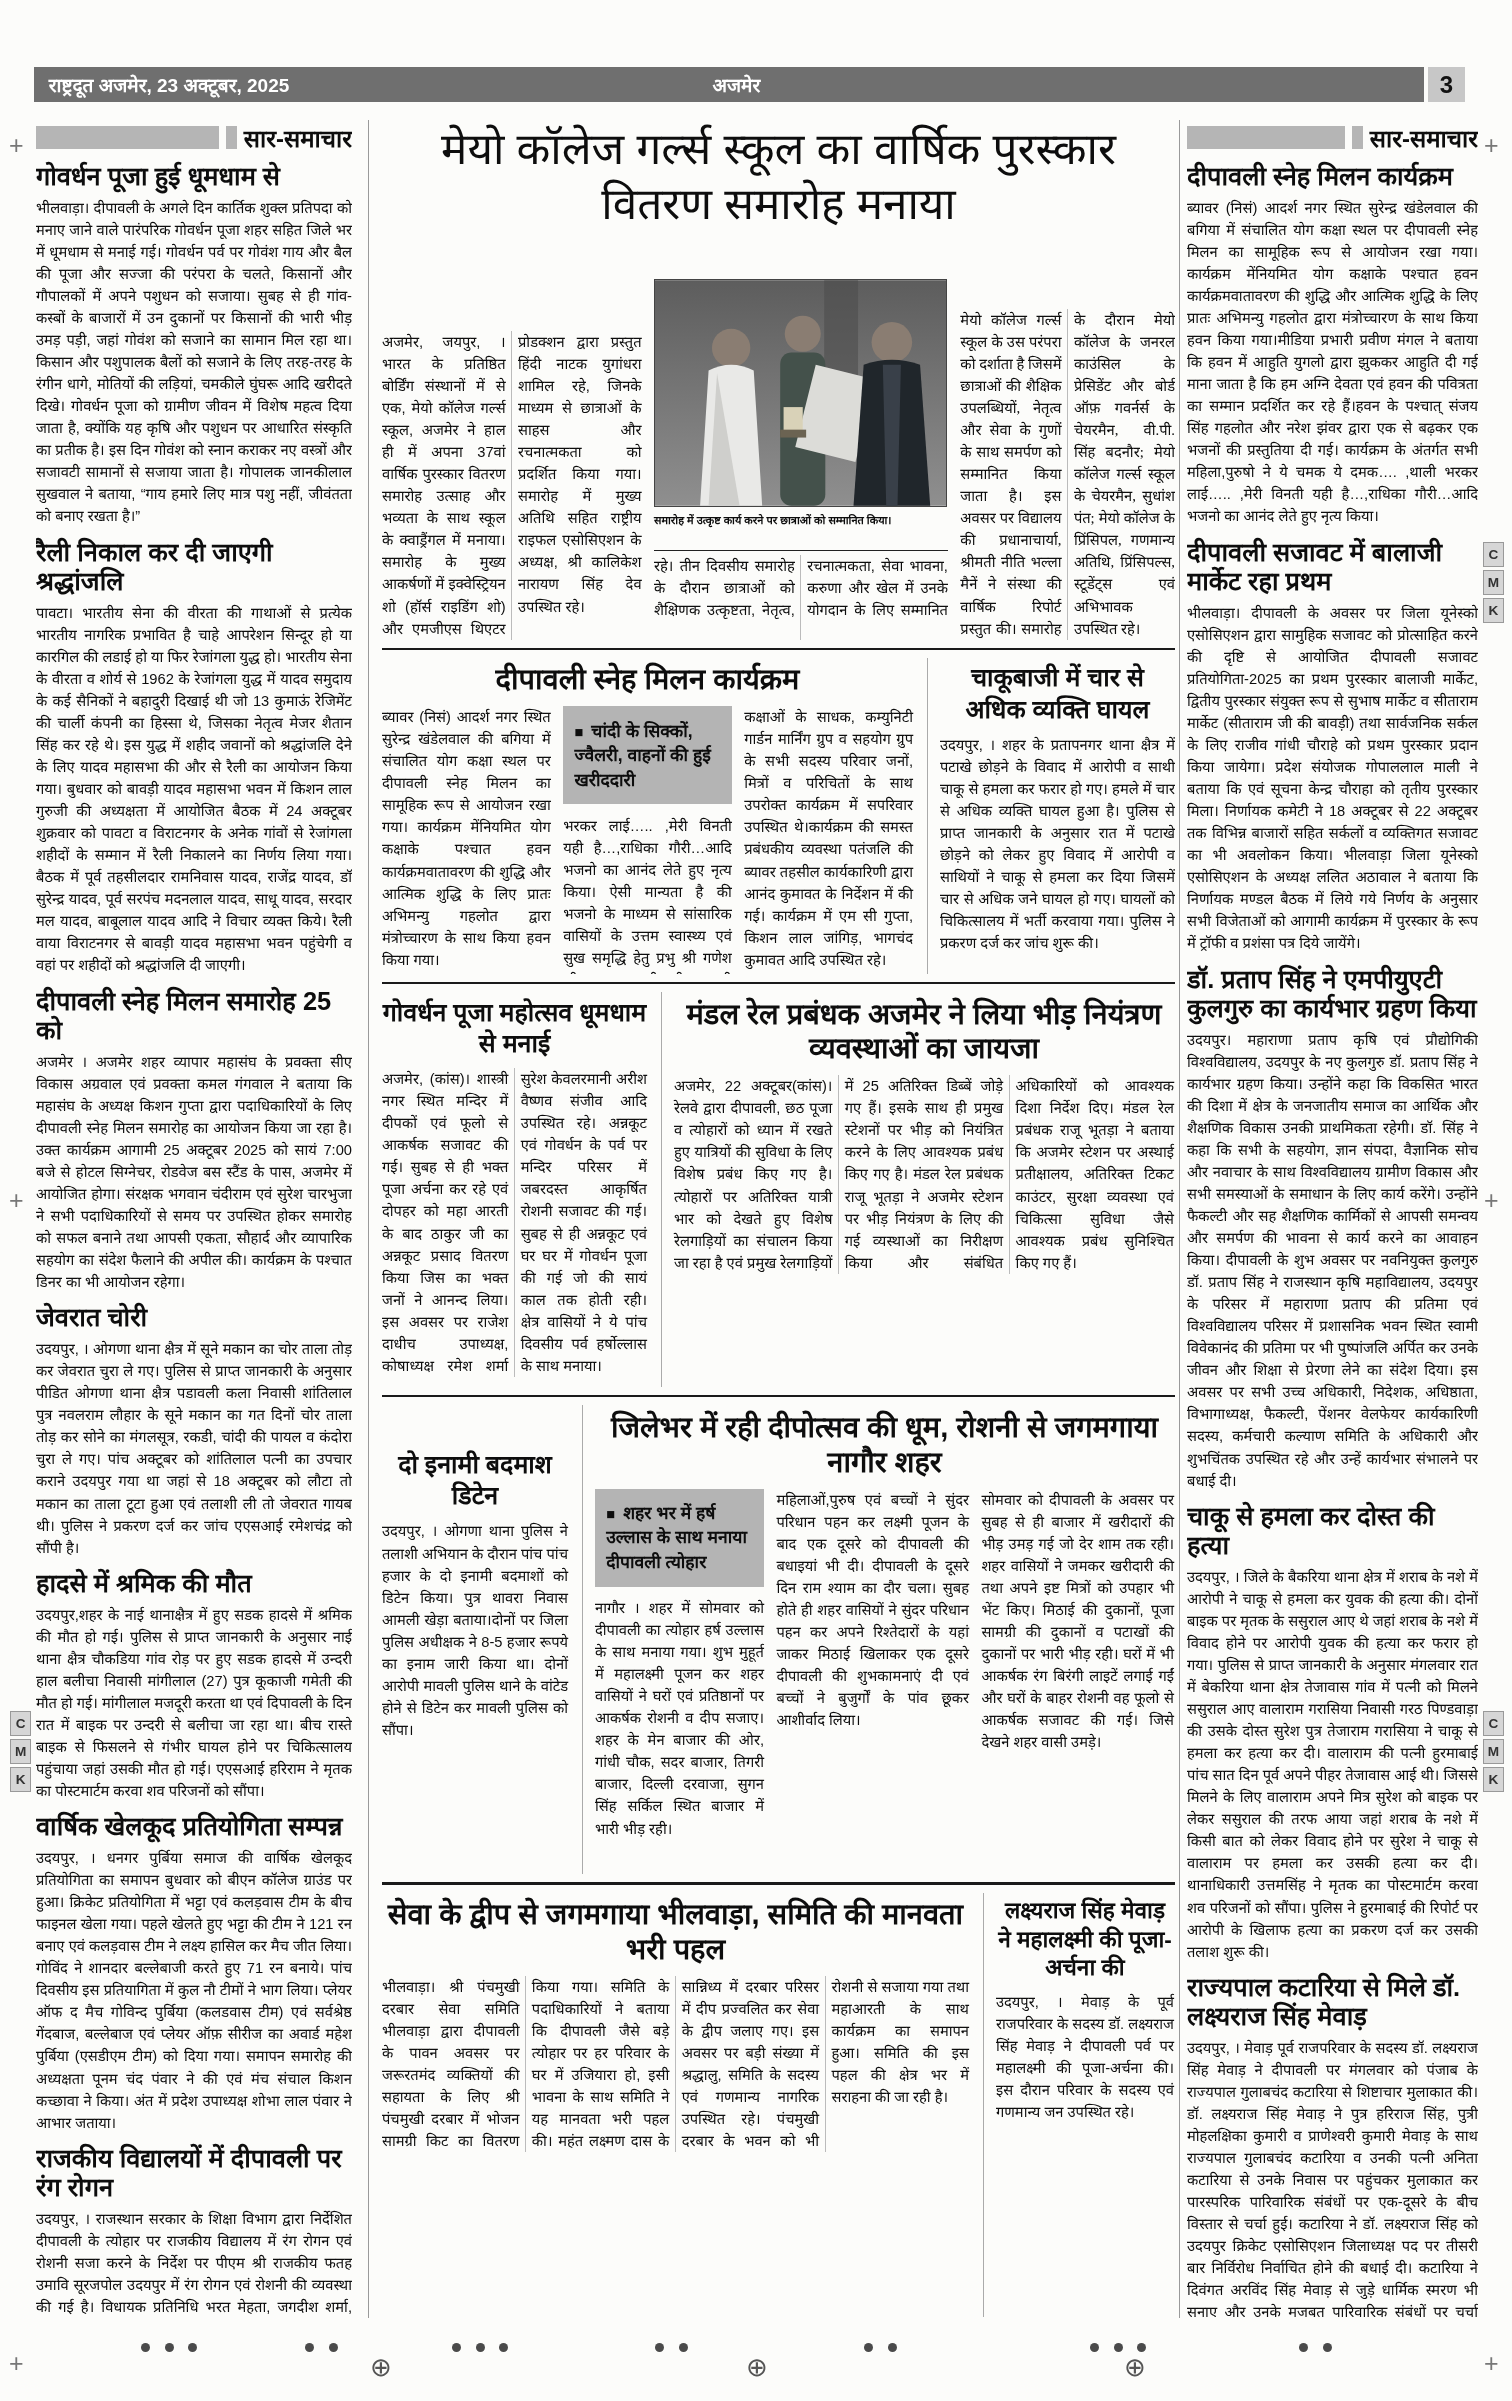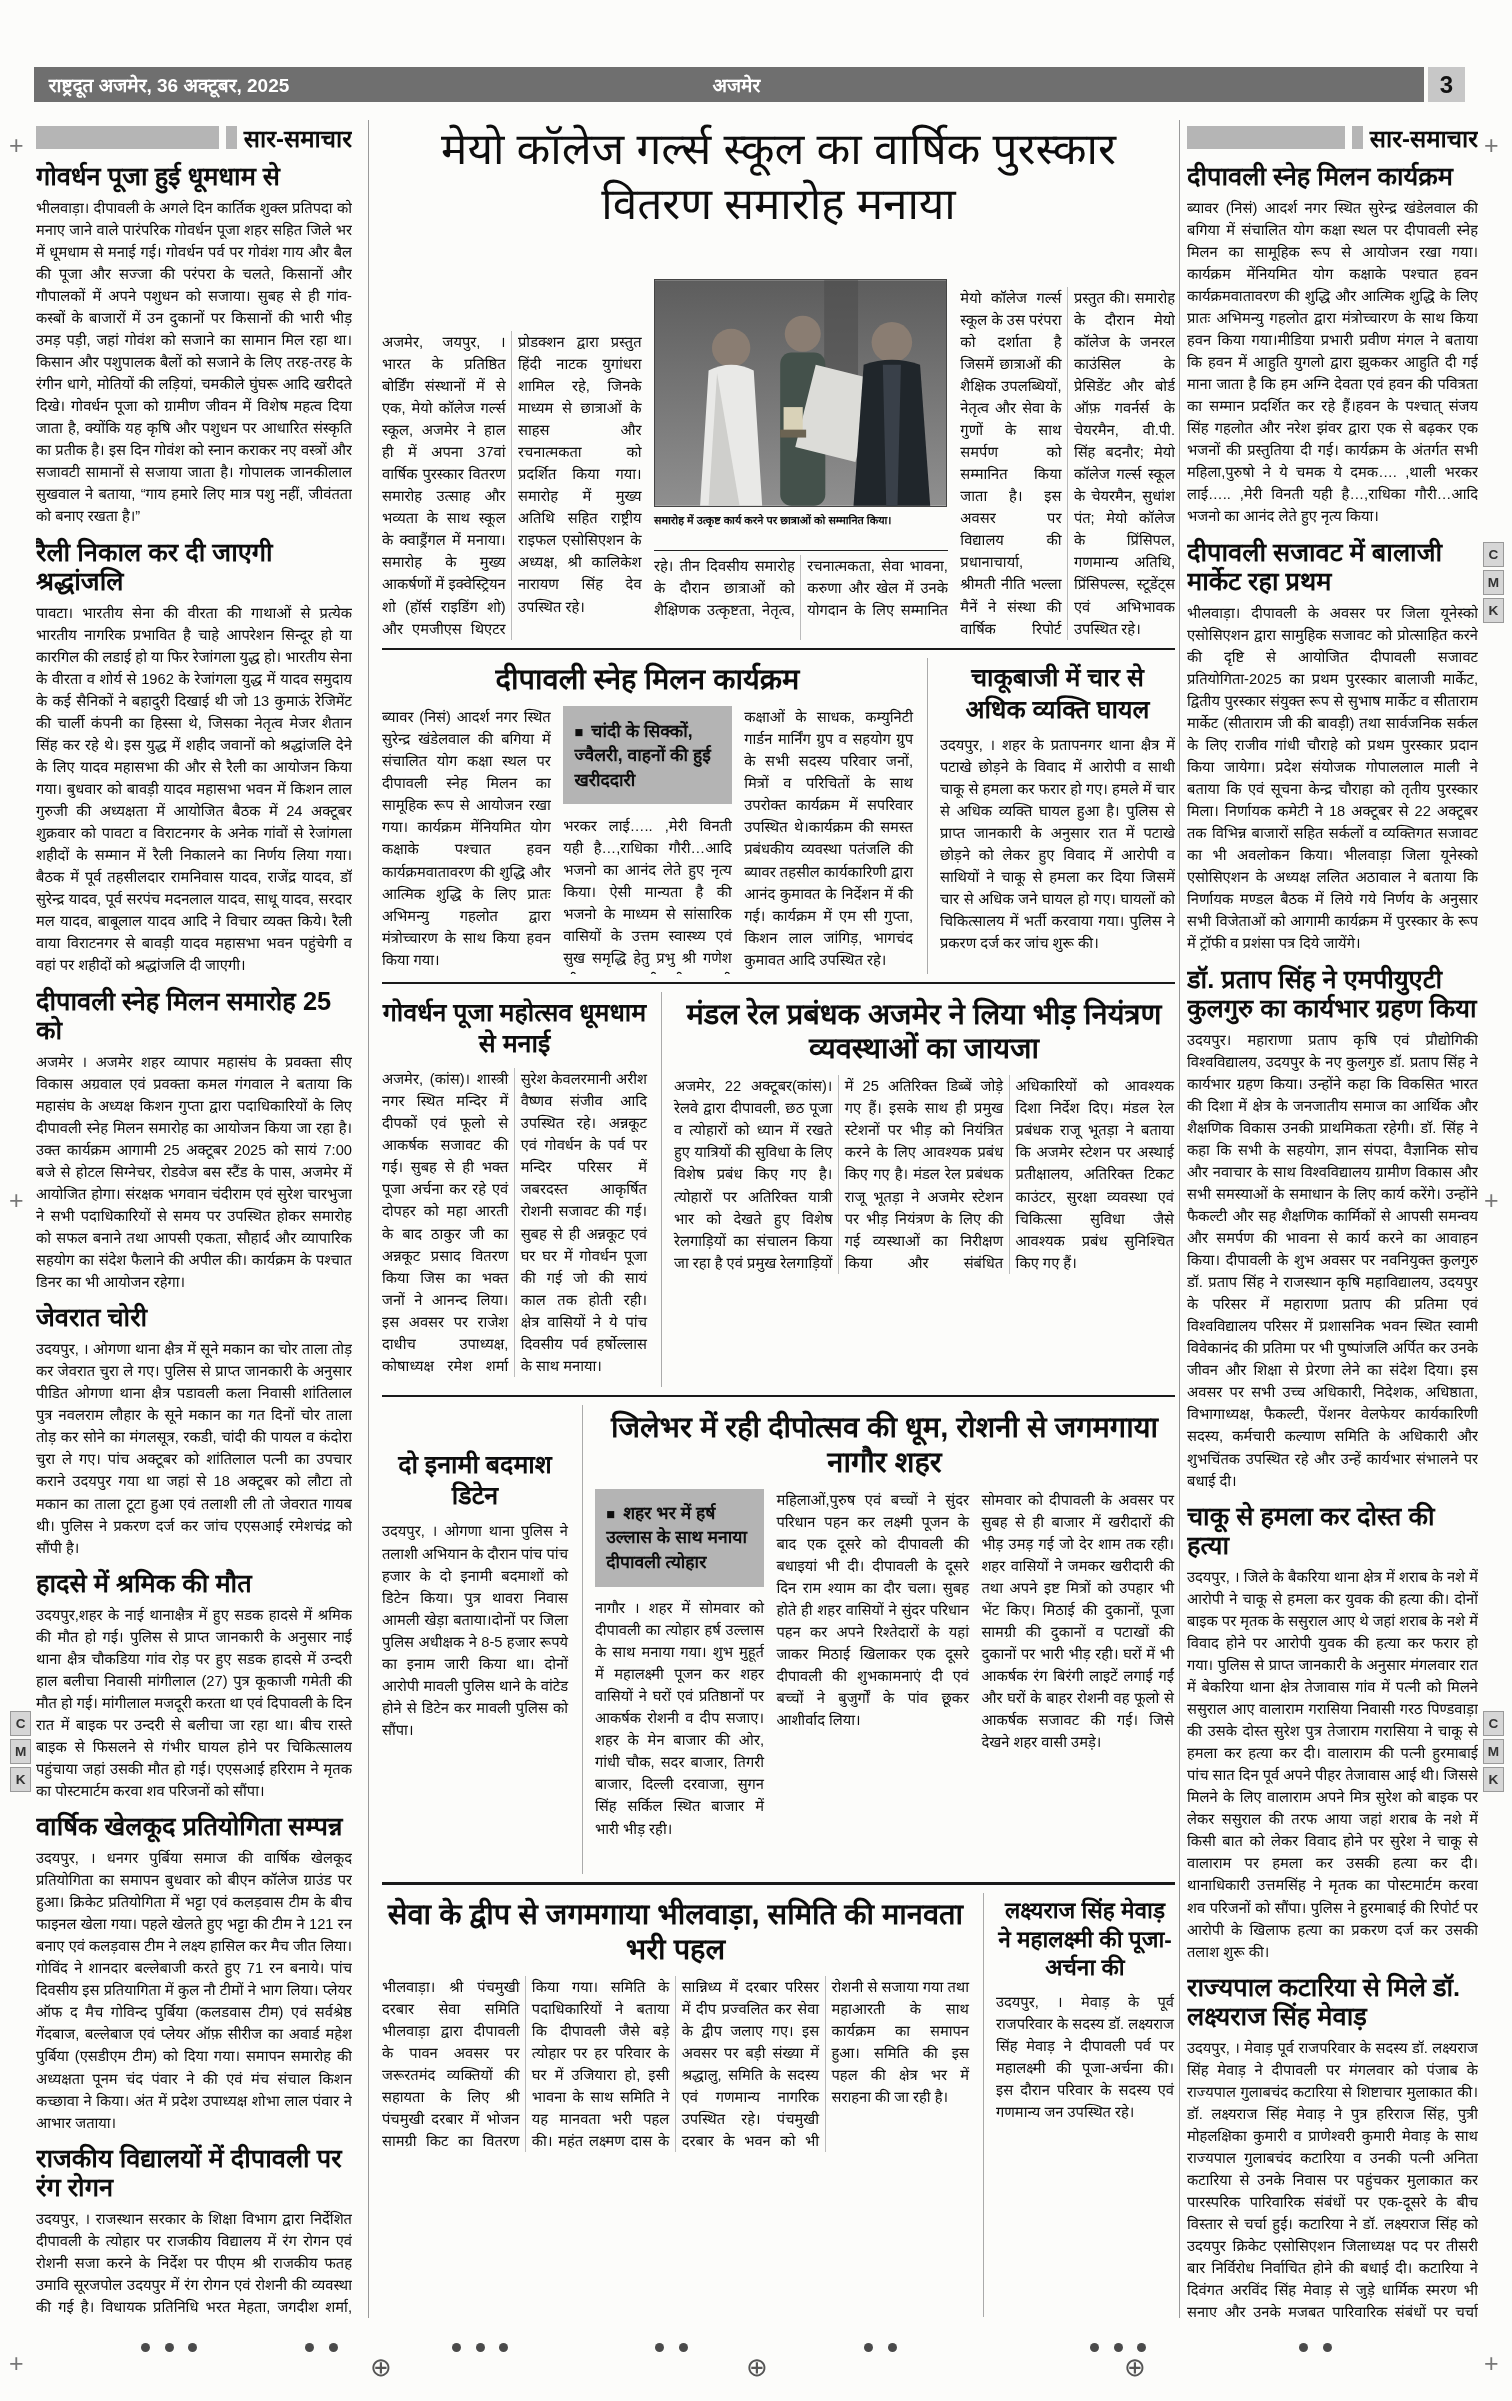--- a/index.html
+++ b/index.html
@@ -35,21 +35,21 @@
   .sidebar{position:absolute;top:121px;width:316px;height:2196px;overflow:hidden;}
   .sidebar article{margin-bottom:10.2px;}
   .sidebar h2{font-size:25.4px;line-height:1.15;margin:3.4px 0 5.6px 0;font-weight:bold;}
   .sidebar p{font-size:14.7px;line-height:1.5;text-align:justify;margin:0;}
   
   .center{position:absolute;left:382px;top:121px;width:793px;height:2196px;overflow:hidden;}
   .lead-hl{font-size:44px;line-height:1.25;text-align:center;font-weight:normal;margin:0 0 13.6px 0;}
   .lead-row{display:flex;gap:12.4px;height:395px;overflow:hidden;align-items:flex-end;}
   .lead-cols{column-count:2;column-gap:12.4px;column-rule:0.6px solid #bbb;font-size:14.7px;line-height:1.5;text-align:justify;}
   .lc-left{width:260px;}
-  .lc-right{width:215px;}
+  .lc-right{width:215px;font-family:Liberation Serif, serif;}
   figure.photo{width:294px;margin:0;flex:none;}
   figure.photo svg{display:block;border:1.1px solid #444;}
   figcaption{font-size:11px;font-weight:bold;margin:5.6px 0 3.4px 0;border-bottom:1.7px solid #222;padding-bottom:23px;}
   .below-photo{column-count:2;column-gap:12.4px;column-rule:0.6px solid #bbb;font-size:14.7px;line-height:1.5;text-align:justify;height:85px;overflow:hidden;}
   .band{display:flex;gap:13.6px;overflow:hidden;}
   .band h2{font-size:29px;line-height:1.2;text-align:center;font-weight:bold;margin:4.5px 0 9px 0;}
   .band h3{font-size:25px;line-height:1.25;text-align:center;font-weight:bold;margin:4.5px 0 9px 0;}
   .band p{font-size:14.7px;line-height:1.5;text-align:justify;margin:0;}
   .cols2{column-count:2;column-gap:12.4px;column-rule:0.6px solid #bbb;}
   .cols3{column-count:3;column-gap:12.4px;column-rule:0.6px solid #bbb;}
@@ -84,21 +84,21 @@
   .dots{position:absolute;display:flex;gap:14.7px;}
   .dots i{width:9px;height:9px;border-radius:50%;background:#4a4a4a;}
   .target{position:absolute;font-size:26px;color:#555;}
 </style>
 </head>
 <body>
 
 <div class="sheet">
 
   <div class="masthead">
-    <span class="md-left">राष्ट्रदूत अजमेर, 36 अक्टूबर, 2025</span>
+    <span class="md-left">राष्ट्रदूत अजमेर, 23 अक्टूबर, 2025</span>
     <span class="md-city">अजमेर</span>
     <span class="md-sp"></span>
   </div>
   <div class="pagenum">3</div>
 
   <span class="cross" style="left:9px;top:131px;">+</span>
   <span class="cross" style="left:1484px;top:131px;">+</span>
   <span class="cross" style="left:9px;top:1186px;">+</span>
   <span class="cross" style="left:1484px;top:1186px;">+</span>
   <span class="cross" style="left:9px;top:2349px;">+</span>

